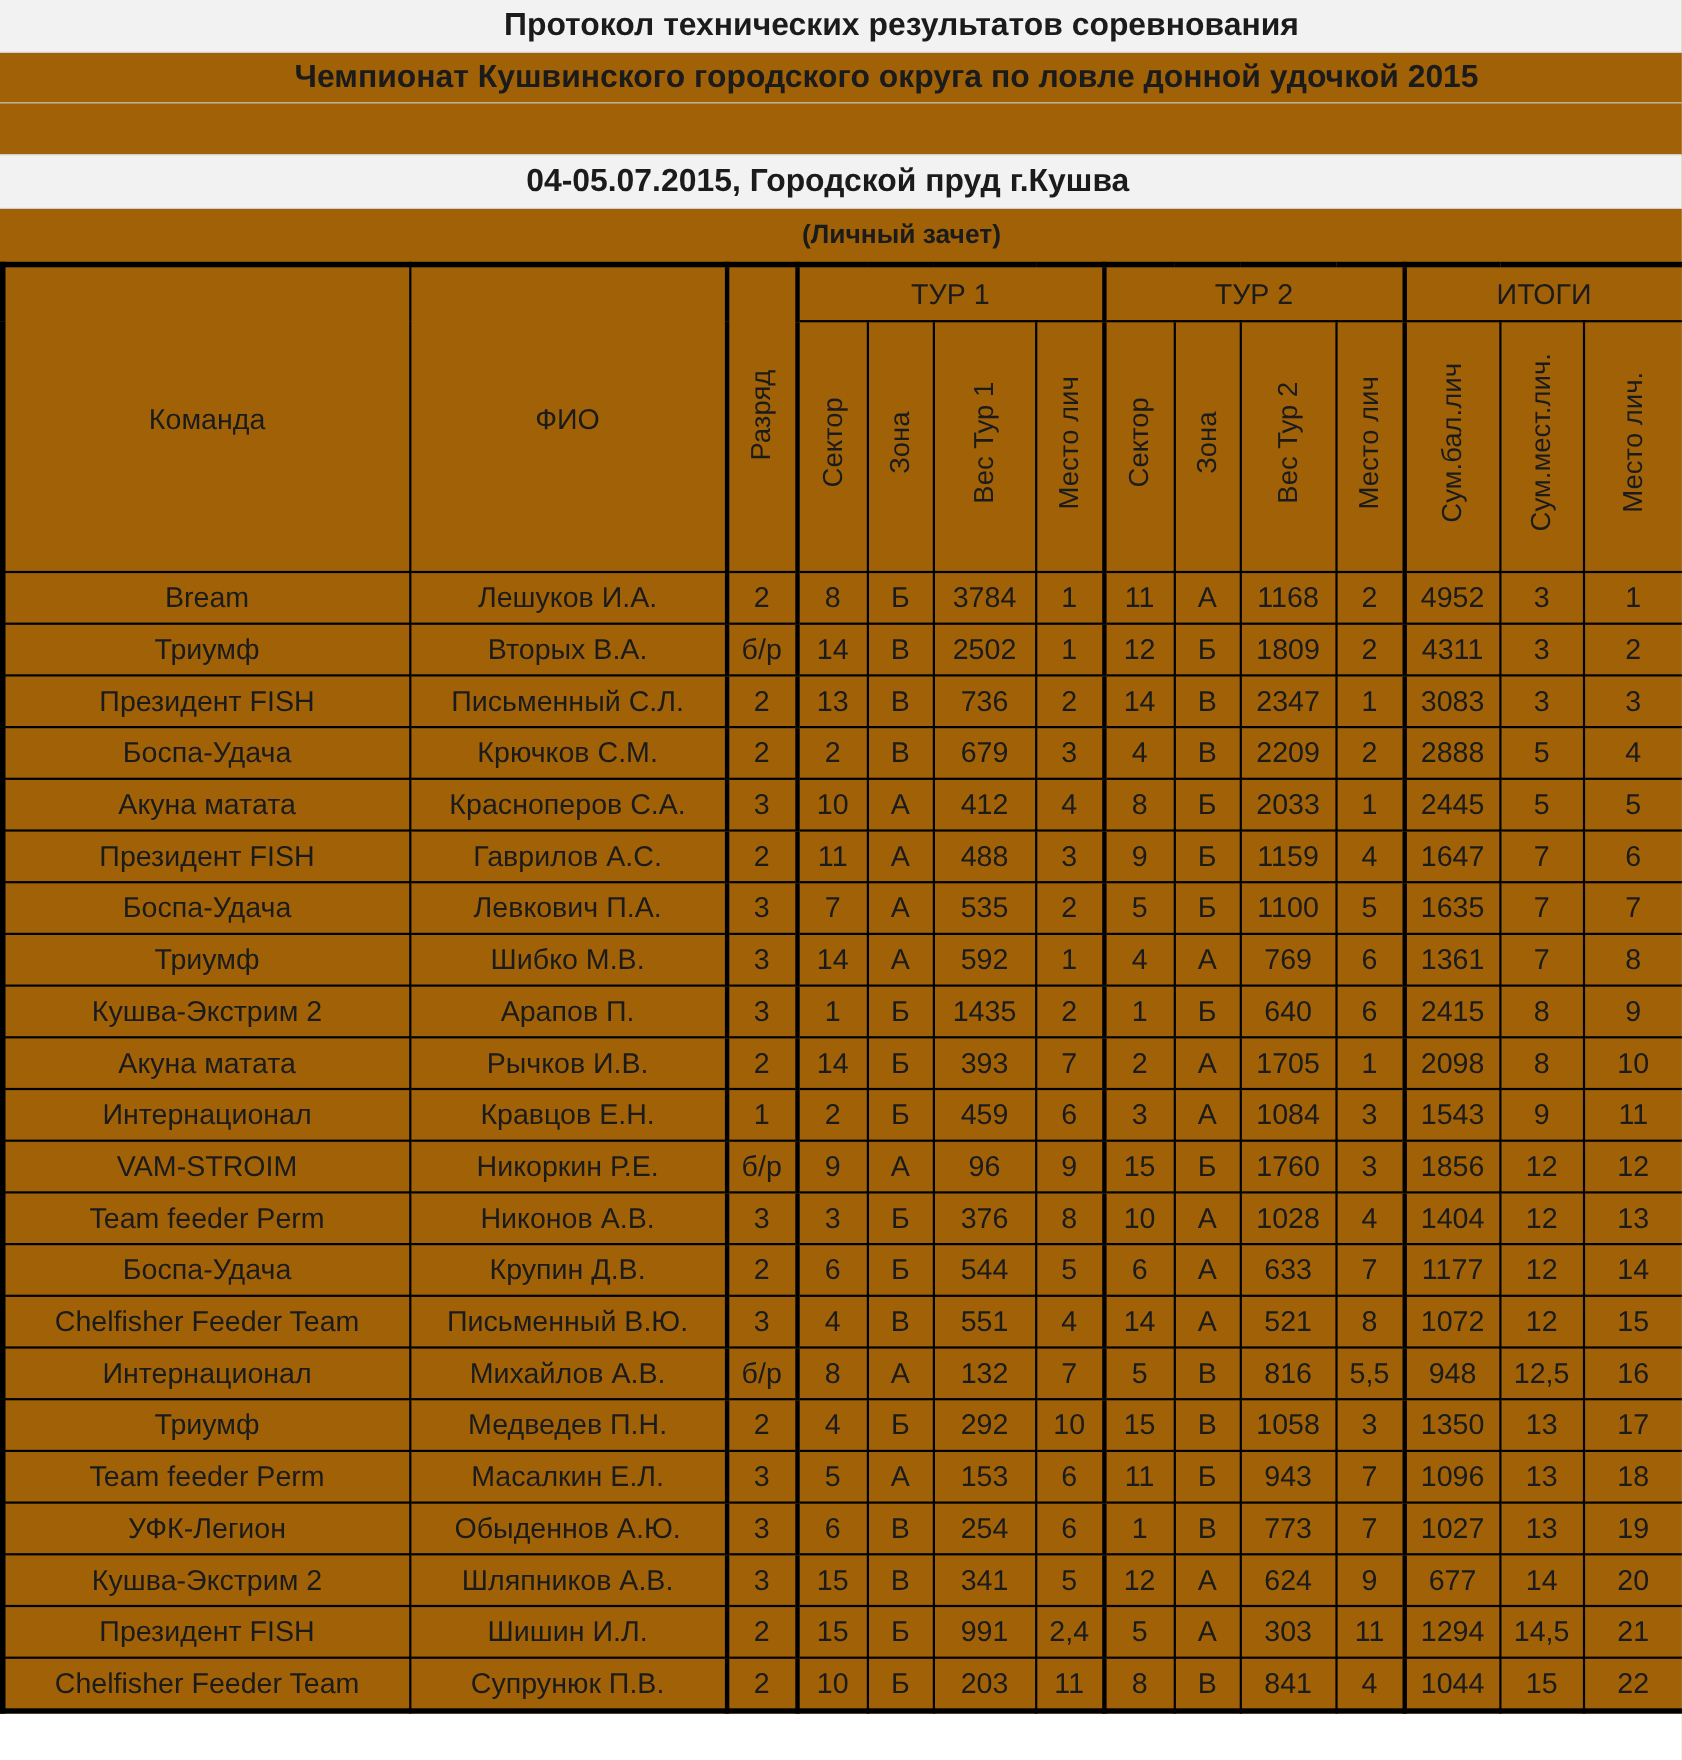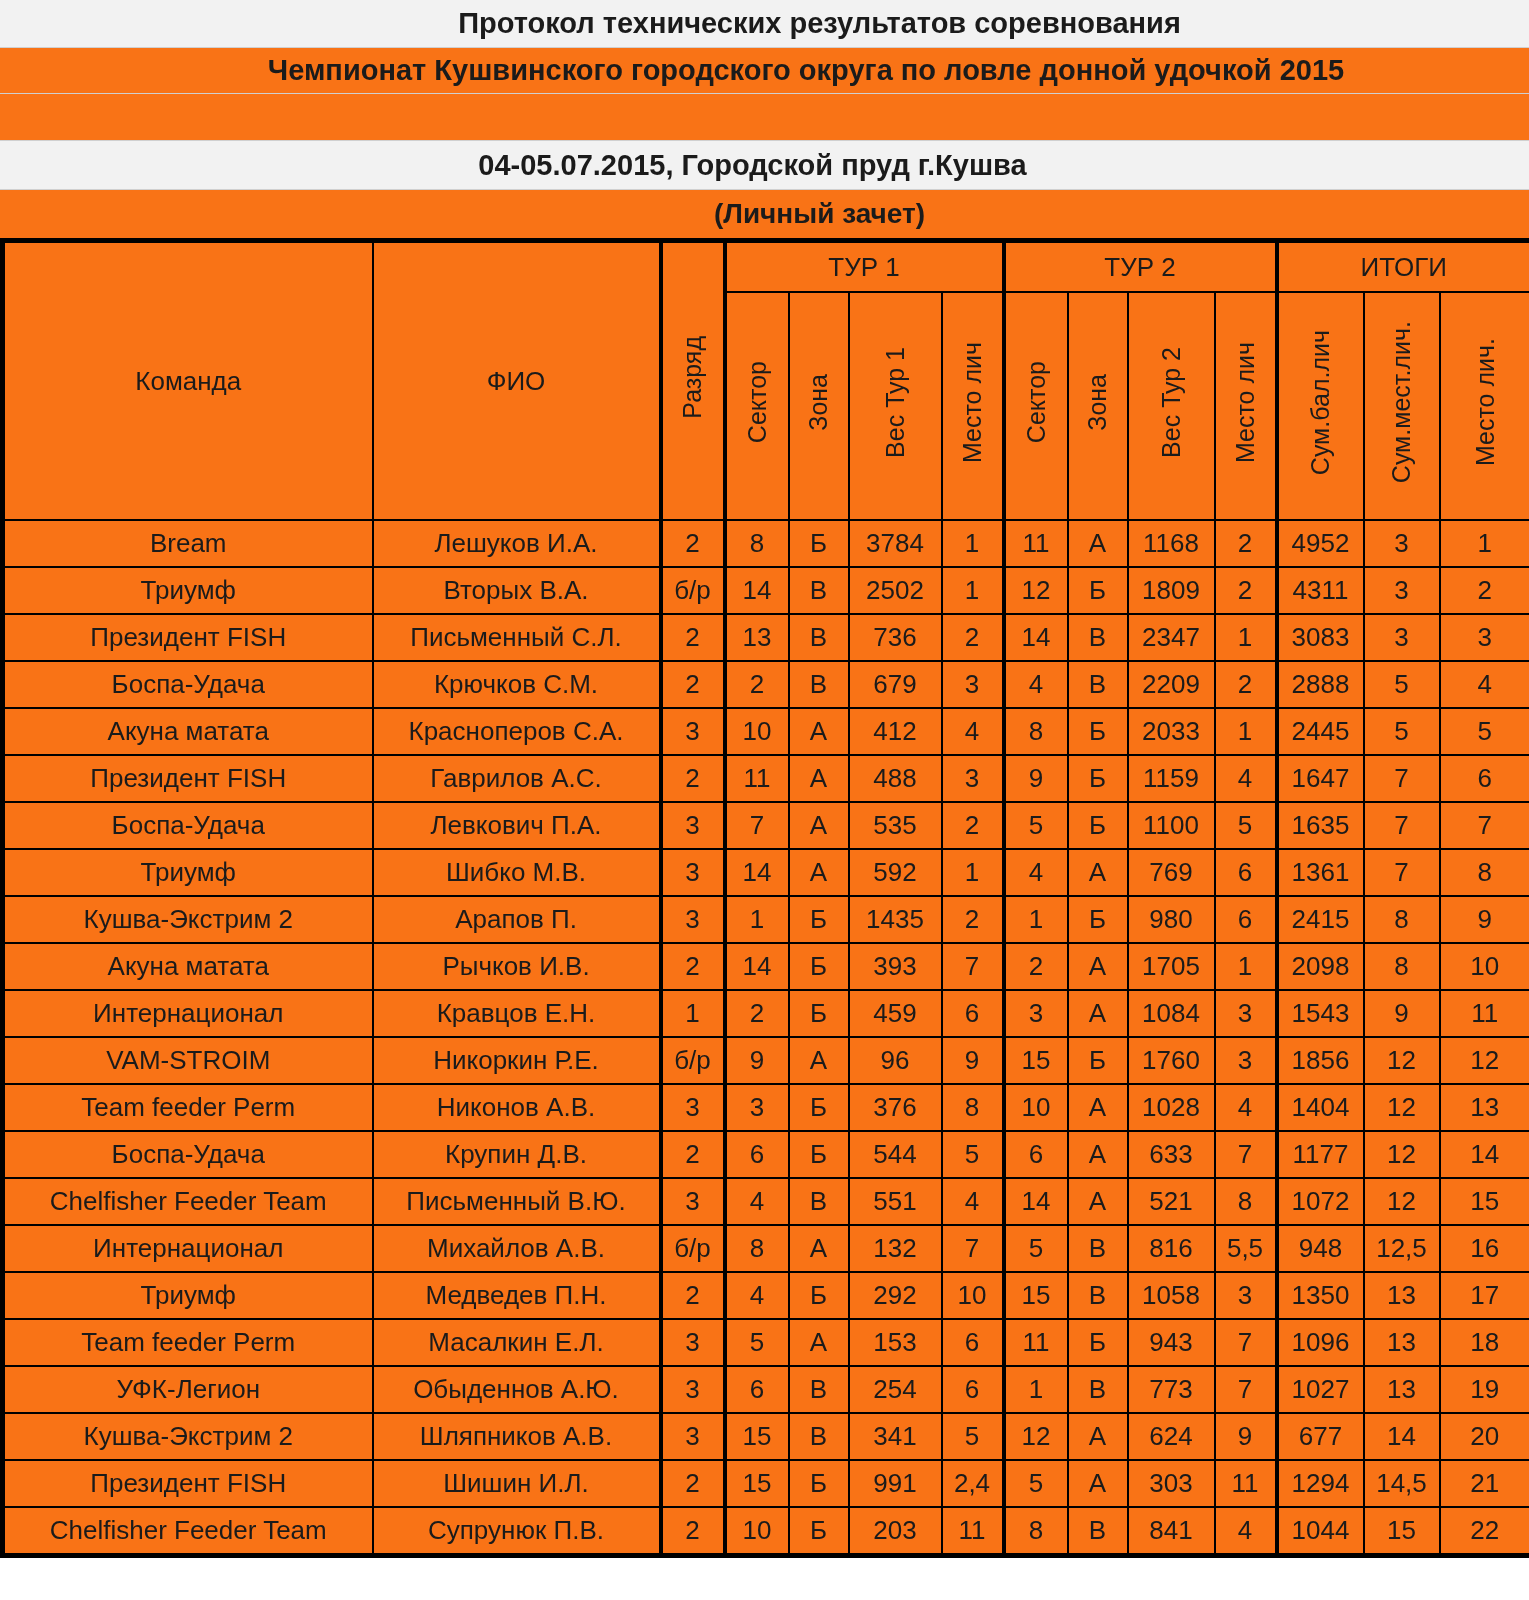--- a/index.html
+++ b/index.html
@@ -4,35 +4,35 @@
 <style>
   html, body {
     margin: 0;
     padding: 0;
     background: #ffffff;
     font-family: "Liberation Sans", "DejaVu Sans", sans-serif;
     color: #1b1b1b;
   }
   .page {
     width: 1529px;
-    background: #f97316;
+    background: #a16207;
   }
   
   .trow {
     text-align: center;
     font-weight: bold;
     font-size: 29px;
     overflow: hidden;
     white-space: nowrap;
   }
   .t1 { height: 47px; line-height: 47px; background: #f2f2f2; border-bottom: 1px solid #d0d0d0; padding-left: 110px; }
   .t2 { height: 45px; line-height: 45px; border-bottom: 1px solid #d0d0d0; padding-left: 83px; }
   .t3 { height: 46px; border-bottom: 1px solid #d0d0d0; }
   .t4 { height: 48px; line-height: 48px; background: #f2f2f2; border-bottom: 1px solid #d0d0d0; padding-right: 24px; }
-  .t5 { height: 48px; line-height: 48px; padding-left: 110px; font-size: 28px; }
+  .t5 { height: 48px; line-height: 48px; padding-left: 110px; font-size: 24px; }
 
   
   table {
     border-collapse: collapse;
     table-layout: fixed;
     width: 1529px;
     border: 5px solid #000;
   }
   th, td {
     border: 2px solid #000;
@@ -239,21 +239,21 @@
         <tr>
           <td>Кушва-Экстрим 2</td>
           <td>Арапов П.</td>
           <td class="bl">3</td>
           <td class="bl">1</td>
           <td>Б</td>
           <td>1435</td>
           <td>2</td>
           <td class="bl">1</td>
           <td>Б</td>
-          <td>980</td>
+          <td>640</td>
           <td>6</td>
           <td class="bl">2415</td>
           <td>8</td>
           <td>9</td>
         </tr>
         <tr>
           <td>Акуна матата</td>
           <td>Рычков И.В.</td>
           <td class="bl">2</td>
           <td class="bl">14</td>

